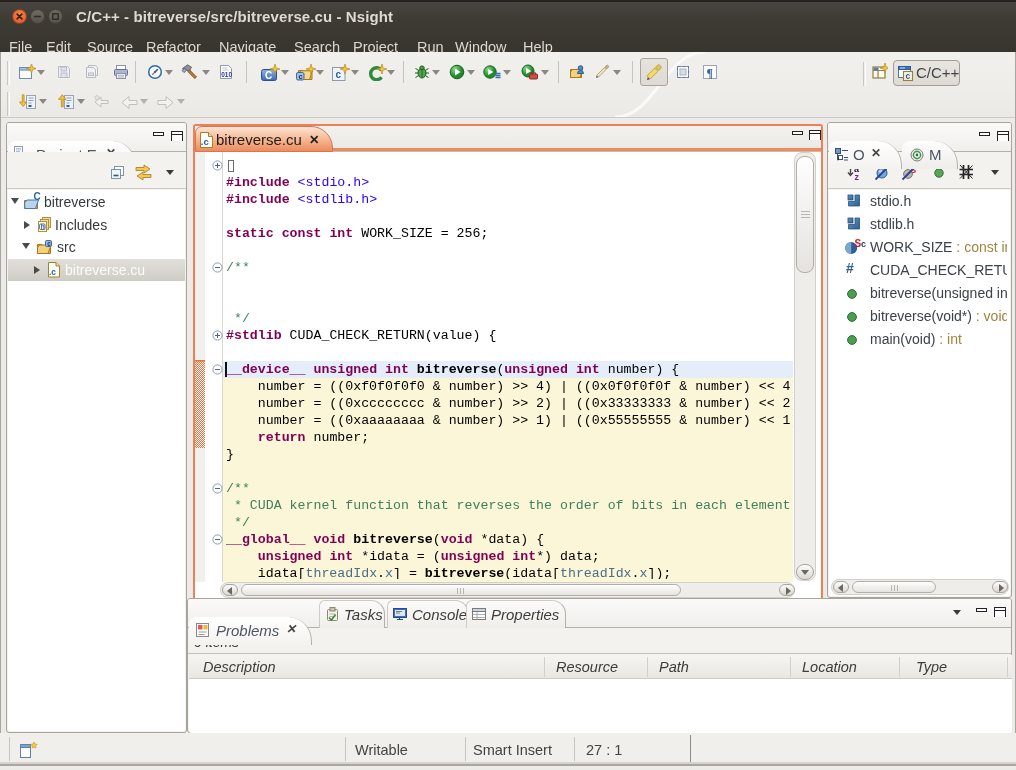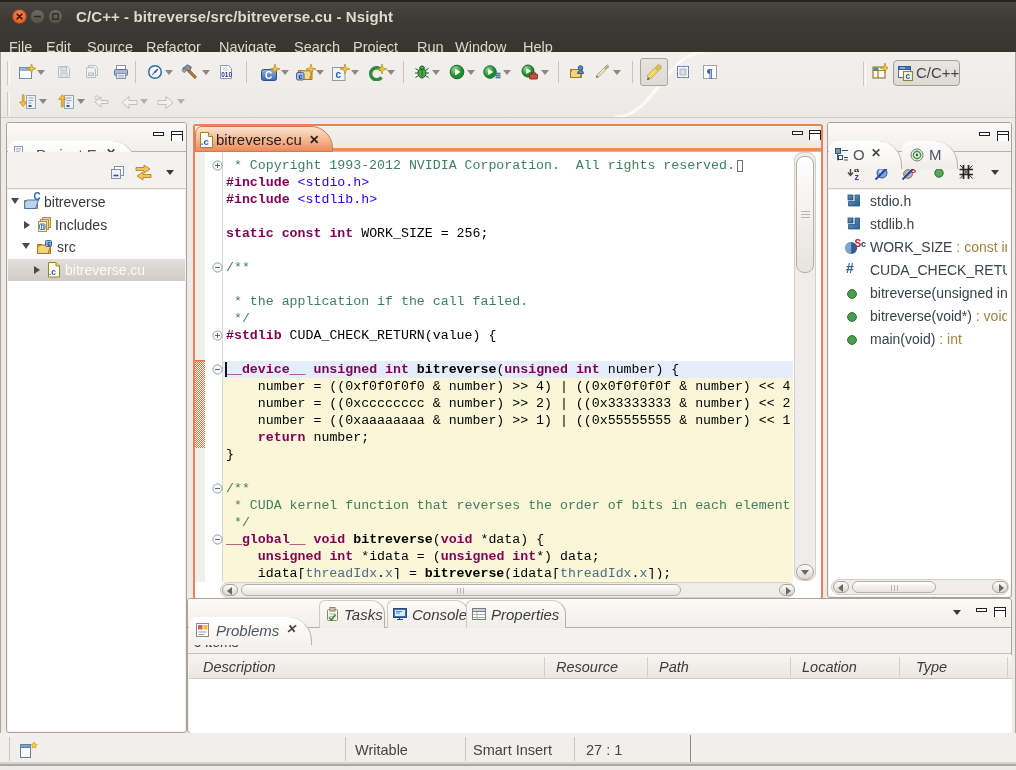--- a/index.html
+++ b/index.html
@@ -496,26 +496,25 @@
       <svg class="abs" style="left:17px; top:331px;" width="11" height="11">
           <circle cx="5.5" cy="5.5" r="4.6" fill="#fcfcfb" stroke="#8e9cb4"></circle>
           <path d="M3 5.5 h5" stroke="#54667f" stroke-width="1"></path>
         </svg>
       <svg class="abs" style="left:17px; top:382px;" width="11" height="11">
           <circle cx="5.5" cy="5.5" r="4.6" fill="#fcfcfb" stroke="#8e9cb4"></circle>
           <path d="M3 5.5 h5" stroke="#54667f" stroke-width="1"></path>
         </svg>
 
       <div class="abs code" style="left:0; top:0; width:598px; height:427px; overflow:hidden;">
-        <div class="cline" style="top:5px;"><span class="cm"> * Copyright 1993-2012 NVIDIA Corporation.  All rights reserved.</span><span style="display:inline-block;width:6px;height:12px;border:1.5px solid #6c6c6c;margin-left:2px;vertical-align:-3px;"></span></div>
+        <div class="cline" style="top:5px;"><span style="display:inline-block;width:6px;height:12px;border:1.5px solid #6c6c6c;margin-left:2px;vertical-align:-3px;"></span></div>
         <div class="cline" style="top:22px;"><span class="kw">#include</span> <span class="inc">&lt;stdio.h&gt;</span></div>
         <div class="cline" style="top:39px;"><span class="kw">#include</span> <span class="inc">&lt;stdlib.h&gt;</span></div>
         <div class="cline" style="top:73px;"><span class="kw">static</span> <span class="kw">const</span> <span class="kw">int</span> WORK_SIZE = 256;</div>
         <div class="cline" style="top:107px;"><span class="cm">/**</span></div>
-        <div class="cline" style="top:141px;"><span class="cm"> * the application if the call failed.</span></div>
         <div class="cline" style="top:158px;"><span class="cm"> */</span></div>
         <div class="cline" style="top:175px;"><span class="kw">#stdlib</span> CUDA_CHECK_RETURN(value) {</div>
         <div class="cline" style="top:209px;"><span class="kw">__device__</span> <span class="kw">unsigned</span> <span class="kw">int</span> <span class="fn">bitreverse</span>(<span class="kw">unsigned</span> <span class="kw">int</span> number) {</div>
         <div class="cline" style="top:226px;">    number = ((0xf0f0f0f0 &amp; number) &gt;&gt; 4) | ((0x0f0f0f0f &amp; number) &lt;&lt; 4);</div>
         <div class="cline" style="top:243px;">    number = ((0xcccccccc &amp; number) &gt;&gt; 2) | ((0x33333333 &amp; number) &lt;&lt; 2);</div>
         <div class="cline" style="top:260px;">    number = ((0xaaaaaaaa &amp; number) &gt;&gt; 1) | ((0x55555555 &amp; number) &lt;&lt; 1);</div>
         <div class="cline" style="top:277px;">    <span class="kw">return</span> number;</div>
         <div class="cline" style="top:294px;">}</div>
         <div class="cline" style="top:328px;"><span class="cm">/**</span></div>
         <div class="cline" style="top:345px;"><span class="cm"> * CUDA kernel function that reverses the order of bits in each element of th</span></div>

